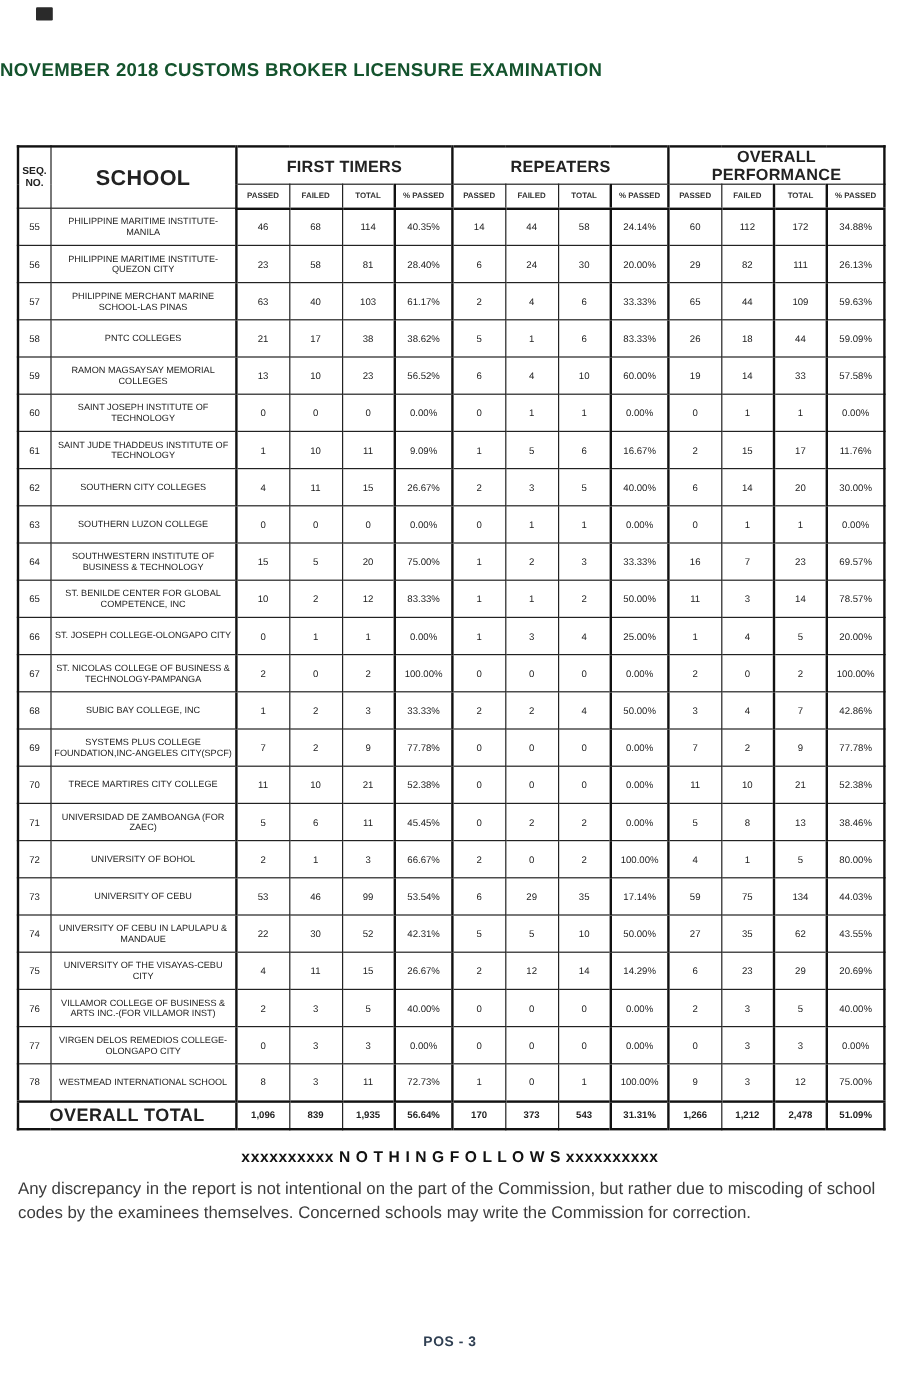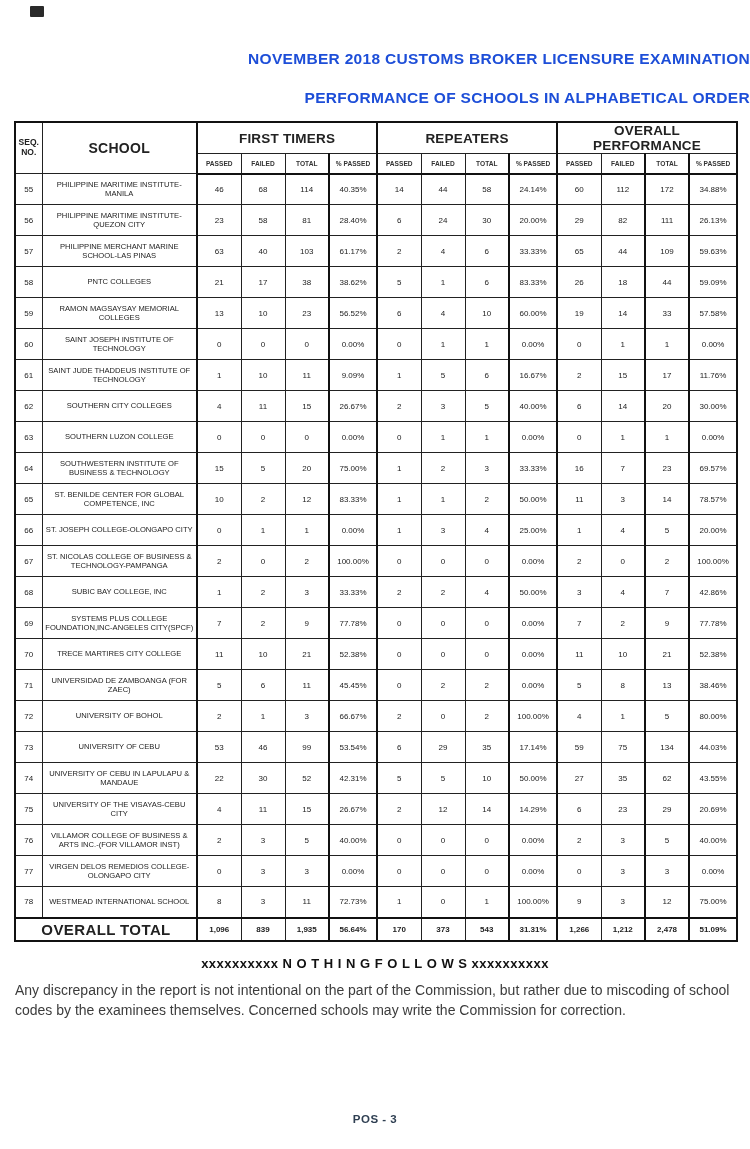--- a/index.html
+++ b/index.html
@@ -10,21 +10,21 @@
     background: #fff;
     font-family: "Liberation Sans", sans-serif;
     color: #1a1a1a;
     overflow: hidden;
   }
   .corner-mark {
     position:absolute; left:30px; top:6px;
     width:14px; height:11px; background:#2a2a2a;
     border-radius:1px;
   }
-  .title { text-align:right; font-weight:bold; color:#1d4ed8; letter-spacing:.3px; }
+  .title { text-align:left; font-weight:bold; color:#14532d; letter-spacing:.3px; }
   .title1 { padding-top:50px; font-size:15.5px; }
   .title2 { padding-top:21px; font-size:15.5px; }
 
   table.perf {
     position:absolute; left:14px; top:121px;
     width:722px; border-collapse:collapse; table-layout:fixed;
     border:2px solid #111;
   }
   table.perf th, table.perf td {
     border:1px solid #222;
@@ -33,21 +33,21 @@
     vertical-align:middle;
     overflow:hidden;
     color:#222;
   }
   
   .b2l { border-left-width:2px !important; border-left-color:#111 !important; }
   tr.grouprow th { border-bottom-width:1px; }
   tr.subrow th { border-bottom-width:2px; border-bottom-color:#111; }
 
   th.seq-head { font-size:8.5px; line-height:1.15; width:27px; font-weight:bold; }
-  th.school-head { font-size:14px; font-weight:bold; letter-spacing:.3px; }
+  th.school-head { font-size:18px; font-weight:bold; letter-spacing:.3px; }
   th.group-head { font-size:13.5px; font-weight:bold; height:21px; letter-spacing:.2px; }
   tr.subrow th { font-size:6.6px; font-weight:bold; height:20px; letter-spacing:0; color:#333; }
 
   td.seq-cell { font-size:8px; }
   td.school-cell {
     text-align:left; font-size:7.6px; line-height:1.25;
     padding:1px 2px 1px 3px; letter-spacing:0; color:#3a3a4a;
     text-transform:uppercase;
   }
   td.stat-cell { font-size:8px; color:#333; }
@@ -72,21 +72,20 @@
   }
 </style>
 </head>
 <body>
 
 <div class="page">
 
   <div class="corner-mark"></div>
 
   <div class="title title1">NOVEMBER 2018 CUSTOMS BROKER LICENSURE EXAMINATION</div>
-  <div class="title title2">PERFORMANCE OF SCHOOLS IN ALPHABETICAL ORDER</div>
 
   <table class="perf">
     <colgroup>
       <col style="width:27px">
       <col style="width:155px">
       <col style="width:44px">
         <col style="width:44px">
         <col style="width:44px">
         <col style="width:48px">
       <col style="width:44px">

